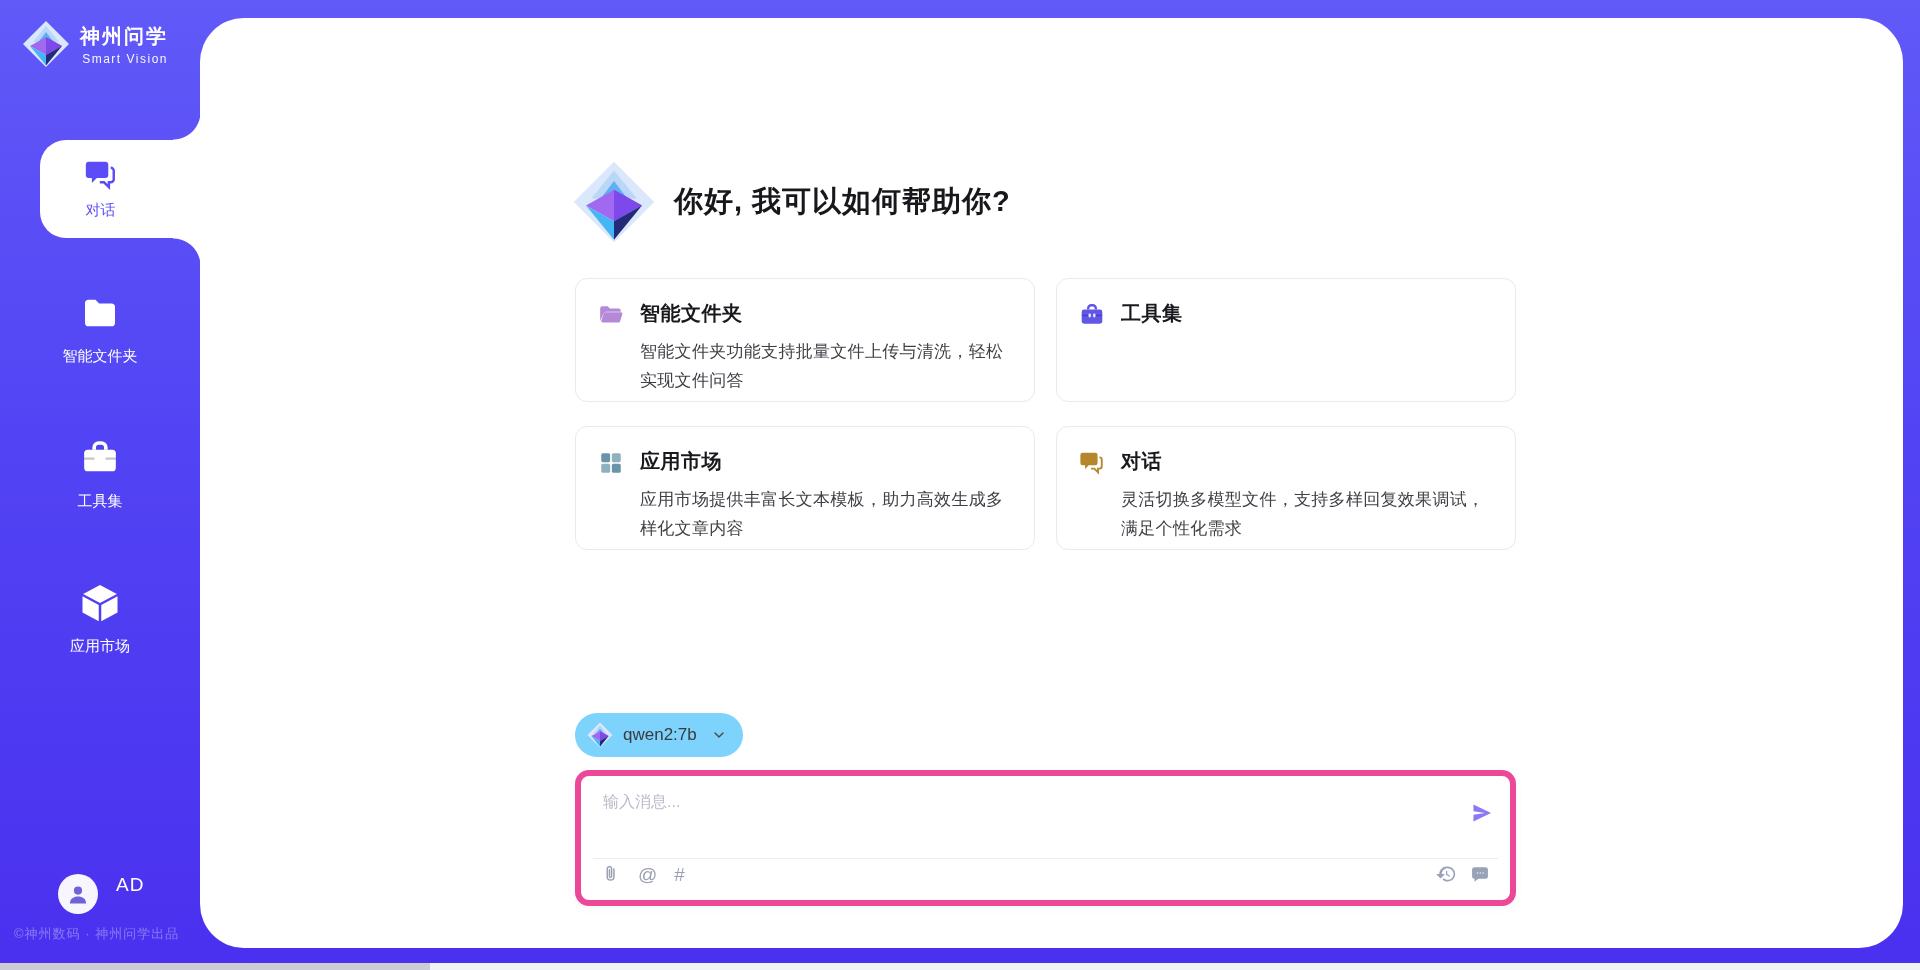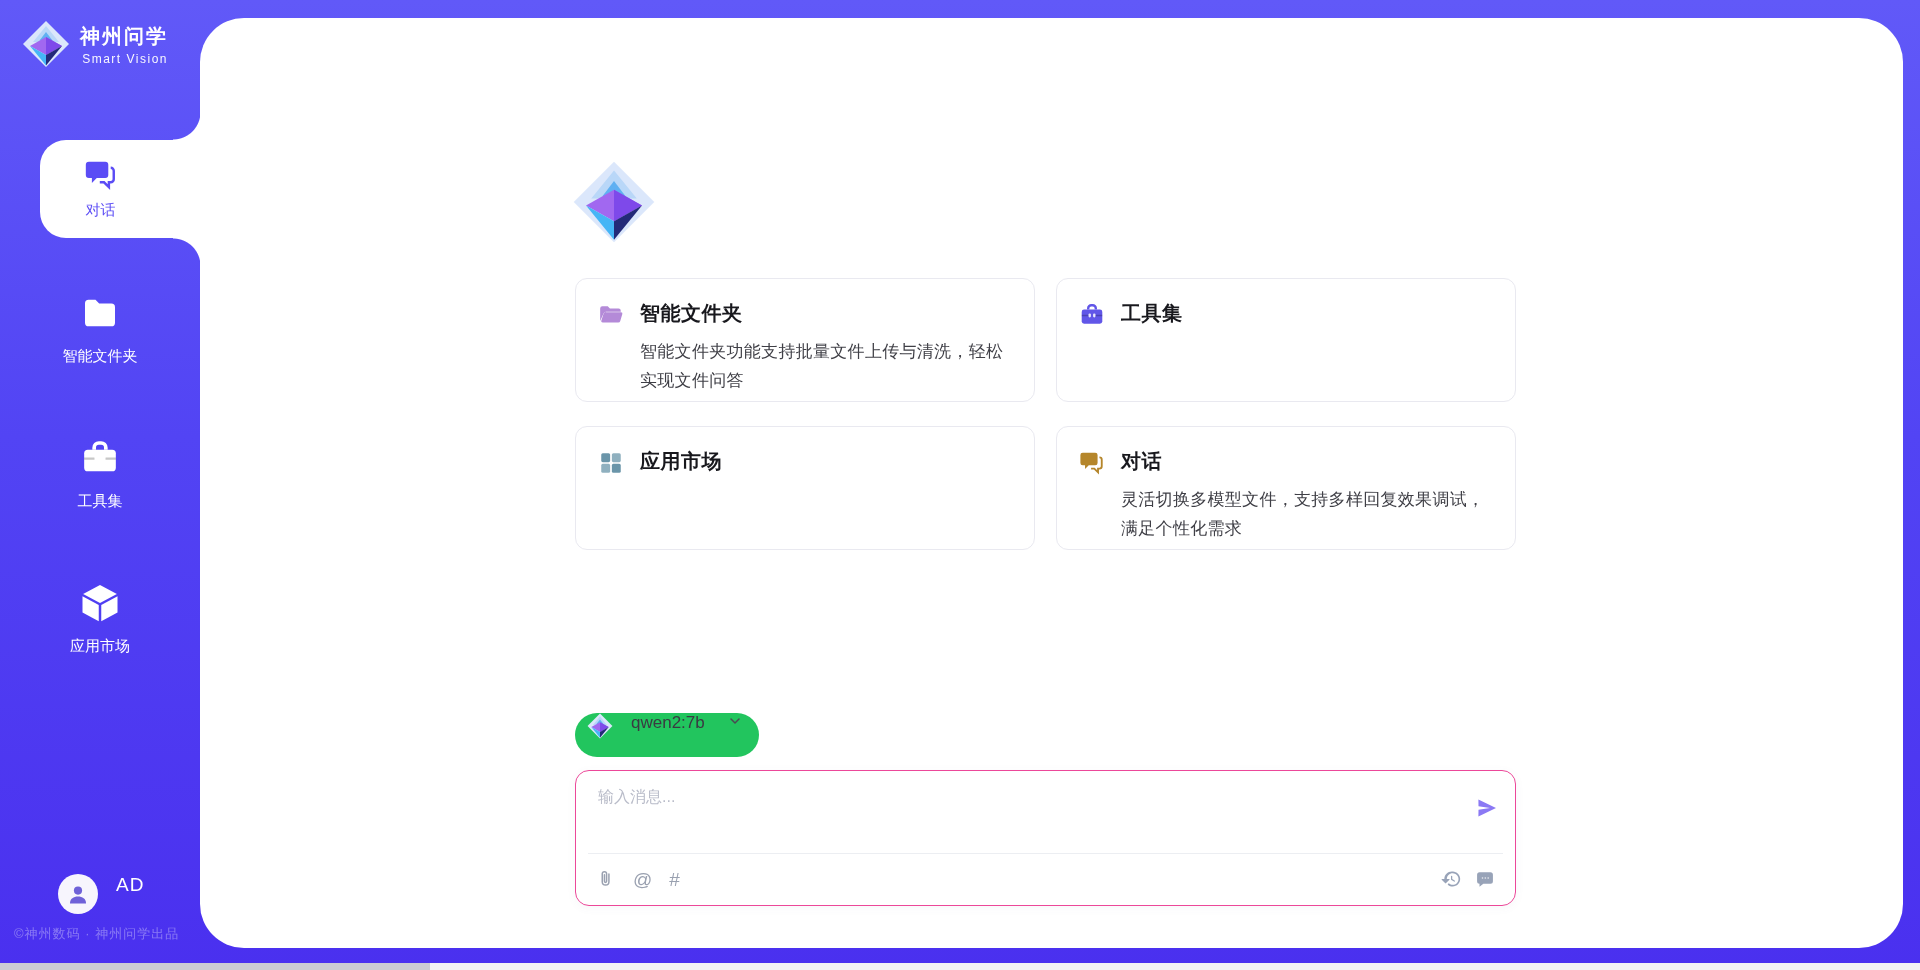--- a/index.html
+++ b/index.html
@@ -59,29 +59,29 @@
   .card-icon { position:absolute; left:22px; top:23px; width:26px; height:26px; }
   .card-title { font-size:20px; font-weight:bold; color:#18181d; letter-spacing:.5px; }
   .card-desc { margin-top:11px; font-size:17px; line-height:1.7; color:#3f3f46; letter-spacing:.3px; }
   .icon-folder-open { color:#b48ad8; }
   .icon-toolbox-c   { color:#6156e8; }
   .icon-grid        { color:#6a95a9; }
   .icon-chat-c      { color:#b5862b; }
 
   
   .model-pill { position:absolute; left:575px; top:713px; height:44px; display:flex;
-    align-items:flex-start; gap:18px; padding:0 16px 0 12px; background:#22c55e;
+    align-items:center; gap:10px; padding:0 16px 0 12px; background:#7dd3fc;
     border-radius:22px; cursor:pointer; }
   .model-pill svg.mini-logo { width:26px; height:26px; }
   .model-name { font-size:17px; color:#3a3a42; }
   .model-pill .chev { width:16px; height:16px; color:#4a4a52; margin-left:4px; }
 
   
   .composer { position:absolute; left:575px; top:770px; width:941px; height:136px;
-    background:#fff; border:1px solid #ec4899; border-radius:14px;
+    background:#fff; border:6px solid #ec4899; border-radius:14px;
     box-shadow:0 2px 10px rgba(90,90,140,.05); }
   .composer textarea { position:absolute; left:22px; top:16px; width:850px; height:60px;
     border:none; outline:none; resize:none; font-size:16px; color:#33333a;
     font-family:"Liberation Sans","DejaVu Sans",sans-serif; background:transparent; }
   .composer textarea::placeholder { color:#b9bcc9; }
   .send-btn { position:absolute; right:14px; top:24px; width:28px; height:28px; border:none;
     background:transparent; cursor:pointer; color:#8b79f4; }
   .send-btn svg { width:24px; height:24px; }
   .composer-divider { position:absolute; left:12px; right:12px; top:82px; border-top:1px solid #eceef2; }
   .composer-toolbar { position:absolute; left:0; right:0; bottom:0; height:52px; display:flex;
@@ -221,20 +221,21 @@
     <div class="user-name">AD</div>
   </div>
 
   <div class="sidebar-footer">©神州数码 · 神州问学出品</div>
 </div>
 
 <div class="greeting">
   <svg>
       <use href="#i-diamond"></use>
     </svg>
+  <h1>你好, 我可以如何帮助你?</h1>
 </div>
 
 <div class="cards">
   <div class="card">
     <svg class="card-icon icon-folder-open">
         <use href="#i-folder-open"></use>
       </svg>
     <div class="card-title">智能文件夹</div>
     <div class="card-desc">智能文件夹功能支持批量文件上传与清洗，轻松实现文件问答</div>
   </div>
@@ -242,20 +243,21 @@
     <svg class="card-icon icon-toolbox-c">
         <use href="#i-toolbox"></use>
       </svg>
     <div class="card-title">工具集</div>
   </div>
   <div class="card">
     <svg class="card-icon icon-grid">
         <use href="#i-grid"></use>
       </svg>
     <div class="card-title">应用市场</div>
+    <div class="card-desc">应用市场提供丰富长文本模板，助力高效生成多样化文章内容</div>
   </div>
   <div class="card">
     <svg class="card-icon icon-chat-c">
         <use href="#i-chat"></use>
       </svg>
     <div class="card-title">对话</div>
     <div class="card-desc">灵活切换多模型文件，支持多样回复效果调试，满足个性化需求</div>
   </div>
 </div>
 

